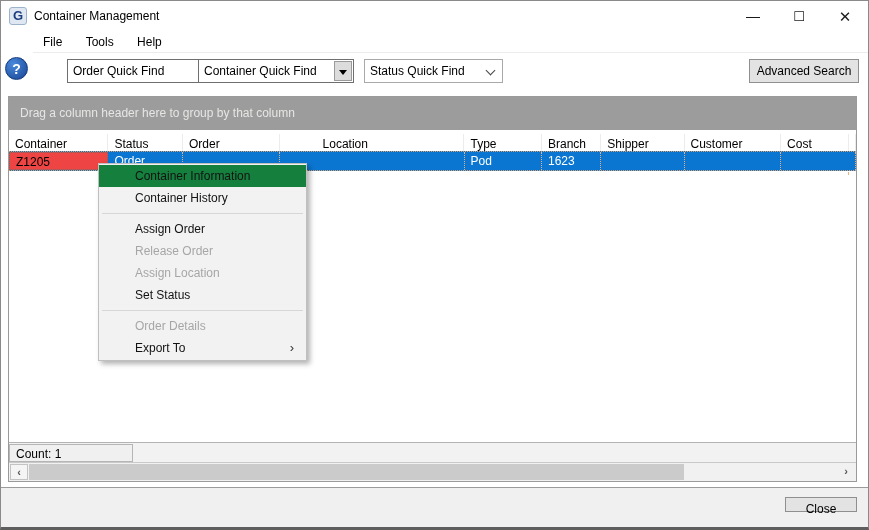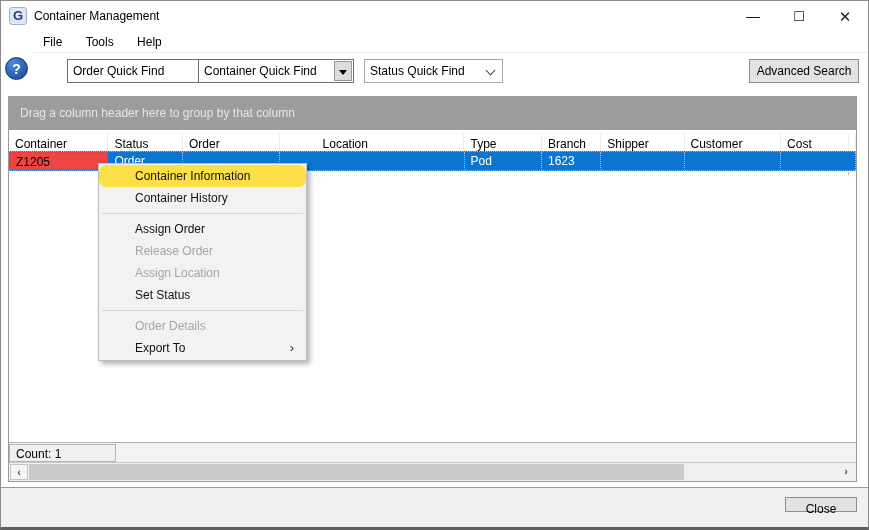--- a/index.html
+++ b/index.html
@@ -73,21 +73,21 @@
   .grow .rc{color:#fff;padding:2px 0 0 6px;border-right:1px dotted #e8b183;overflow:hidden;white-space:nowrap;}
   .grow .rc.focuscell{background:#ef4444;color:#000;border:1px dotted #6b6b6b;}
   .grow .rc.money{text-align:right;padding-right:5px;padding-left:0;margin-top:20px;}
   .c0{width:104px;} .c1{width:78px;} .c2{width:101px;} .c3{width:155px;margin-left:37px;} .c4{width:81px;}
   .c5{width:62px;} .c6{width:87px;} .c7{width:101px;} .c8{width:71px;} .c9{flex:1;}
   .countbar{
     position:absolute;left:0;bottom:19px;width:100%;height:20px;background:#f2f2f2;
     border-top:1px solid #b3b3b3;
   }
   .countbox{
-    position:absolute;left:0;top:1px;width:107px;height:18px;background:#f0f0f0;
+    position:absolute;left:0;top:1px;width:124px;height:18px;background:#f0f0f0;
     border:1px solid #b5b5b5;padding:2px 0 0 6px;color:#000;
   }
   .hscroll{
     position:absolute;left:0;bottom:0;width:100%;height:19px;background:#f1f1f1;
     border-top:1px solid #c9c9c9;
   }
   .sbtn-left{
     position:absolute;left:1px;top:1px;width:18px;height:16px;background:#f5f5f5;
     border:1px solid #c3c3c3;color:#555;text-align:center;line-height:15px;font-weight:bold;font-size:11px;
   }
@@ -101,21 +101,21 @@
     position:absolute;left:0;top:486px;width:100%;height:41px;background:#f0f0f0;
     border-top:1px solid #9a9a9a;
   }
   .close-btn{position:absolute;right:11px;top:9px;width:72px;height:15px;line-height:22px;}
   
   .ctxmenu{
     position:absolute;left:97px;top:162px;width:209px;background:#f2f2f2;
     border:1px solid #bfbfbf;box-shadow:3px 3px 5px rgba(0,0,0,0.3);z-index:20;padding:1px 0;
   }
   .ctxmenu .mi{height:22px;line-height:22px;padding-left:36px;color:#121212;position:relative;}
-  .ctxmenu .mi.hl{background:#fde047;border-radius:7px;}
+  .ctxmenu .mi.hl{background:#15803d;}
   .ctxmenu .mi.dis{color:#a6a6a6;}
   .ctxmenu .sep{height:1px;background:#d6d6d6;margin:4px 3px;}
   .ctxmenu .subarrow{
     position:absolute;right:12px;top:0;color:#333;font-size:13px;line-height:22px;
   }
 </style>
 </head>
 <body>
 
 <div class="window">

